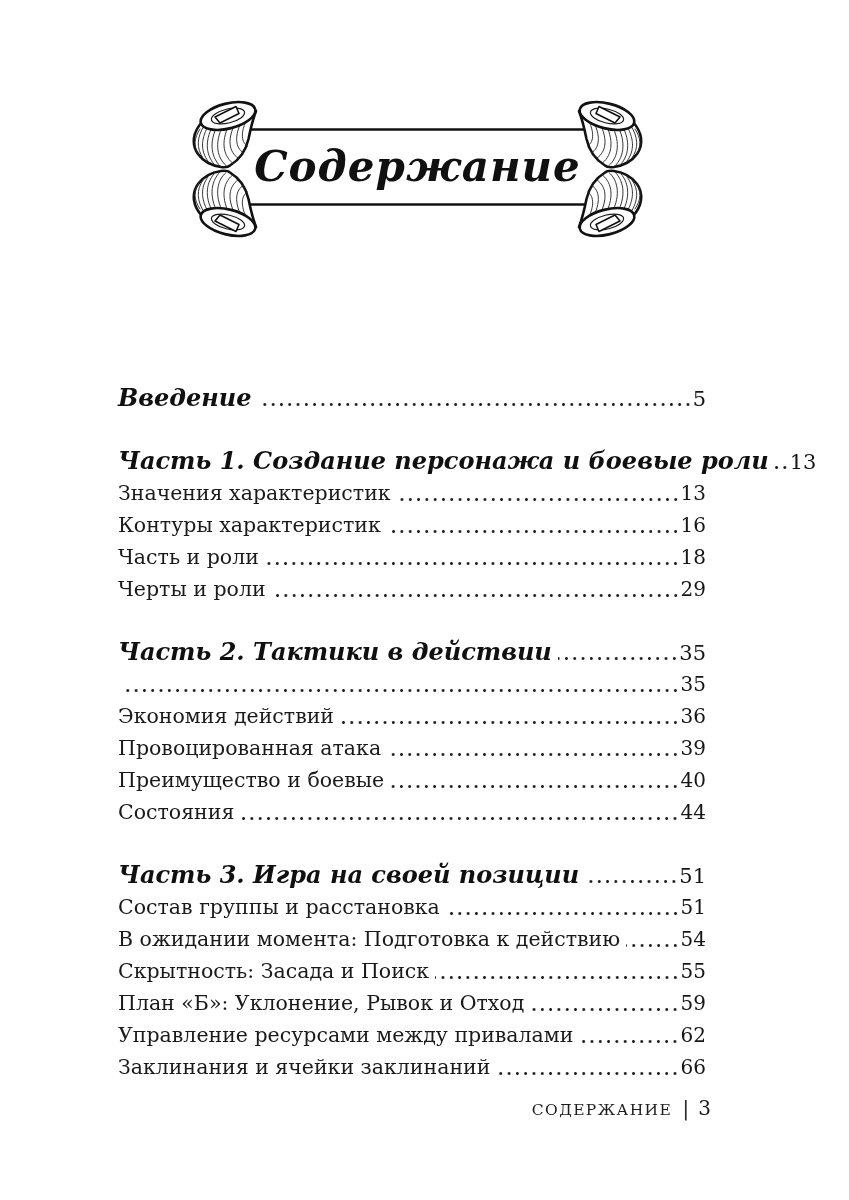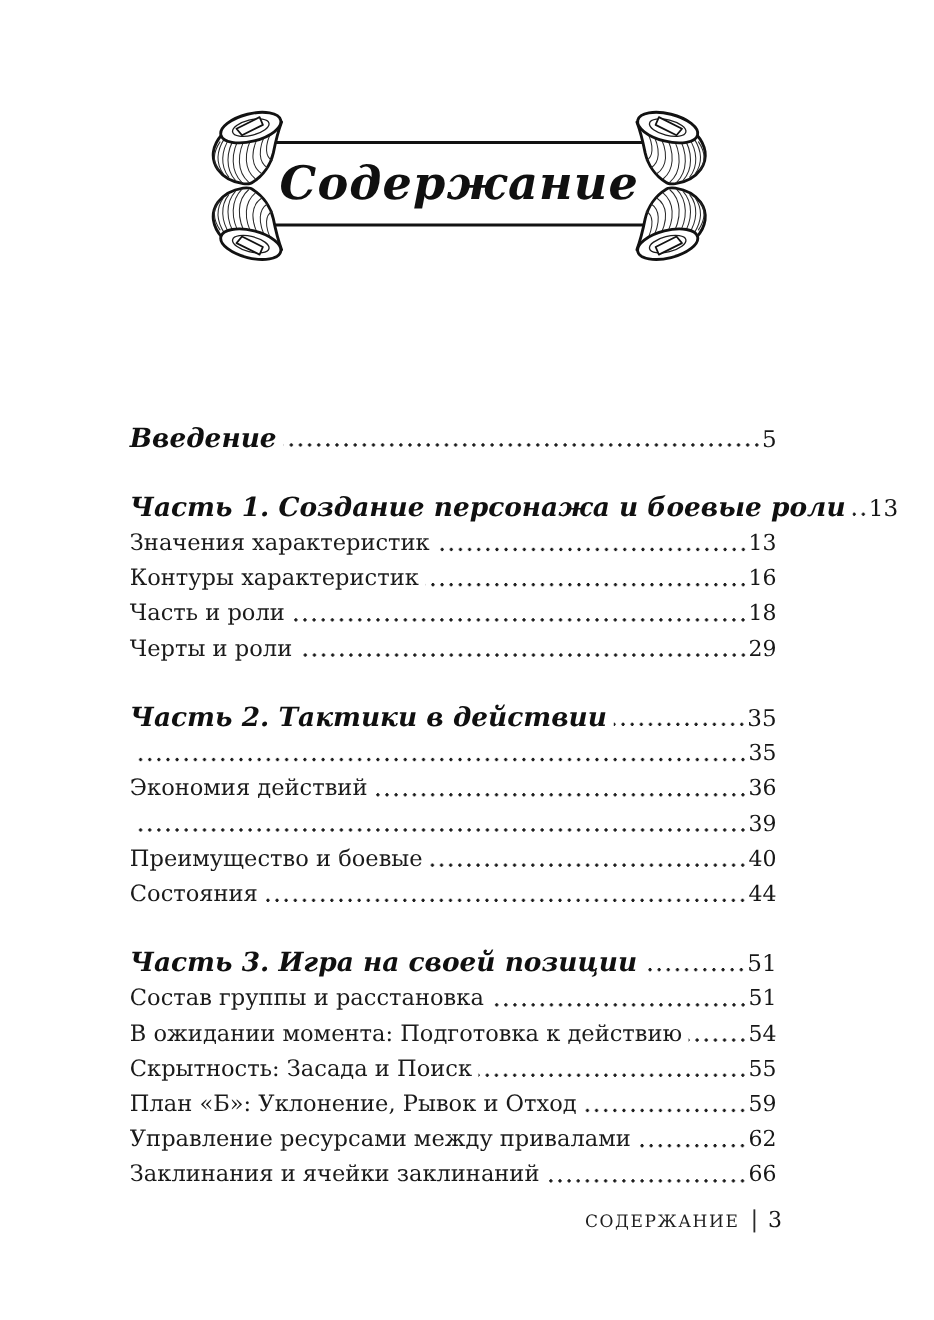--- a/index.html
+++ b/index.html
@@ -185,20 +185,21 @@
     <div class="toc-row entry">
       <span class="toc-leader"></span>
       <span class="toc-page">35</span>
     </div>
     <div class="toc-row entry">
       <span class="toc-title">Экономия действий</span>
       <span class="toc-leader"></span>
       <span class="toc-page">36</span>
     </div>
     <div class="toc-row entry">
+      <span class="toc-title">Провоцированная атака</span>
       <span class="toc-leader"></span>
       <span class="toc-page">39</span>
     </div>
     <div class="toc-row entry">
       <span class="toc-title">Преимущество и боевые</span>
       <span class="toc-leader"></span>
       <span class="toc-page">40</span>
     </div>
     <div class="toc-row entry">
       <span class="toc-title">Состояния</span>

